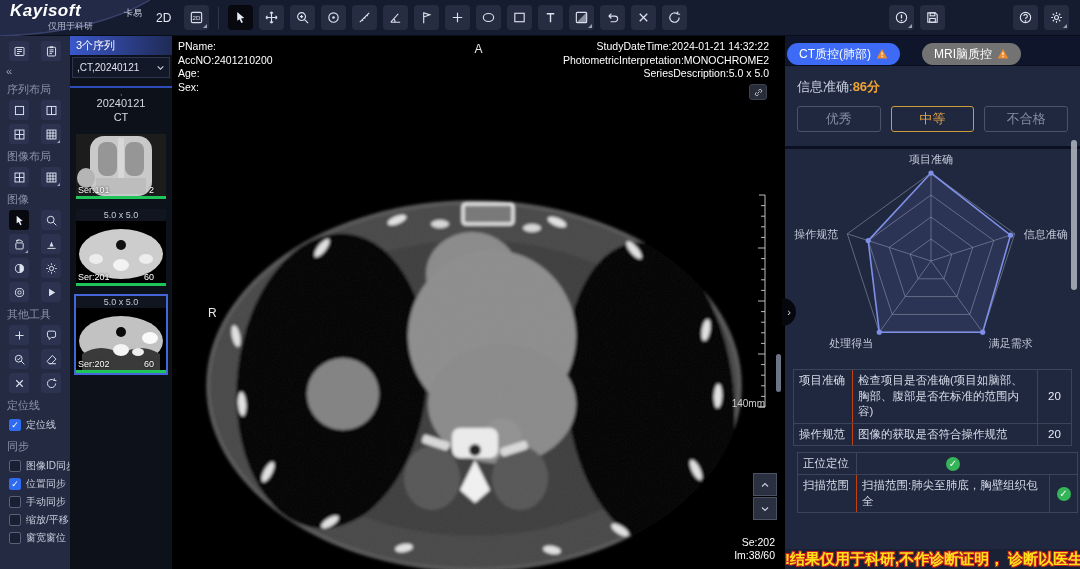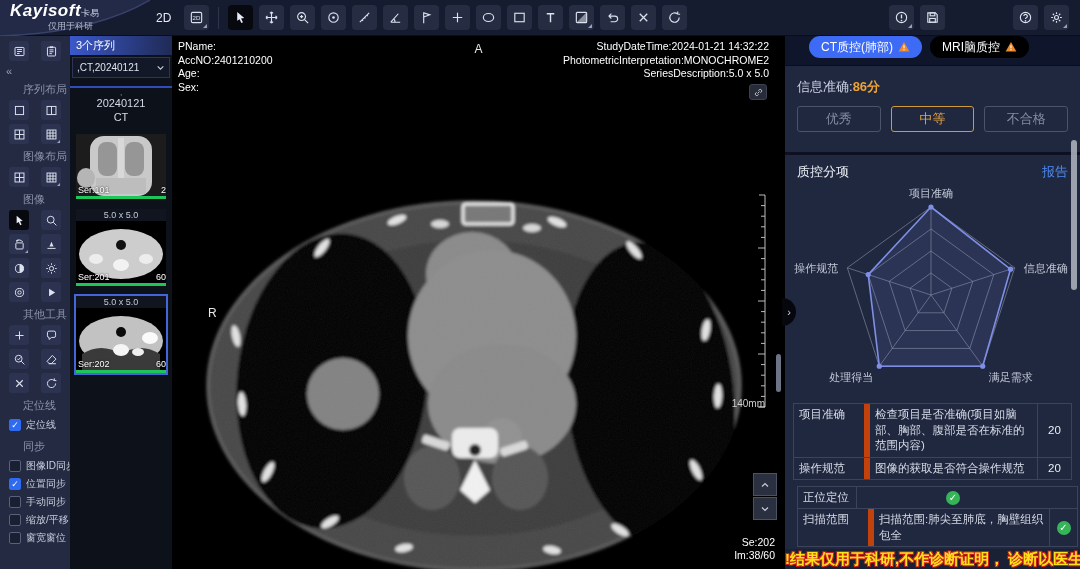--- a/index.html
+++ b/index.html
@@ -5,59 +5,59 @@
   * { box-sizing: border-box; margin:0; padding:0; }
   html,body { width:1080px; height:569px; overflow:hidden; }
   body { position:relative; background:#05070c; font-family:"Liberation Sans","DejaVu Sans",sans-serif; color:#dfe3ee; }
 
   
   .topbar { position:absolute; left:0; top:0; width:1080px; height:36px; background:#161c30; display:flex; align-items:center; z-index:6; border-bottom:1px solid #0a0e1b; }
   .logo-area { position:relative; width:150px; height:36px; flex:0 0 auto; overflow:hidden; }
   .logo-swoosh { position:absolute; left:0; top:0; }
   .brand-line { position:absolute; left:10px; top:1px; white-space:nowrap; }
   .brand { font-size:17px; font-weight:bold; font-style:italic; color:#ffffff; letter-spacing:.5px; }
-  .brand-cn { font-size:9px; color:#cdd3e3; font-style:normal; }
+  .brand-cn { font-size:9px; color:#cdd3e3; font-style:normal;margin-left:43px; }
   .brand-sub { position:absolute; left:48px; top:20px; font-size:9px; color:#b6bdd0; }
   .mode { color:#e6e9f2; font-size:12px; margin:0 10px 0 6px; }
   .tbar-left, .tbar-right { display:flex; align-items:center; }
   .tbar-right { margin-left:auto; padding-right:8px; }
   .tbtn { width:25px; height:25px; margin:0 3px; border-radius:4px; background:#262d42; display:flex; align-items:center; justify-content:center; position:relative; cursor:pointer; }
   .tbtn.sel { background:#07090f; }
   .tbtn svg { width:15px; height:15px; display:block; }
   .tbtn.dd::after { content:''; position:absolute; right:2px; bottom:2px; border-left:4px solid transparent; border-bottom:4px solid #99a2b8; }
   .tb-sep { width:1px; height:22px; background:#2d344b; margin:0 6px; }
   .tb-gap { width:62px; }
 
   
   .sidebar { position:absolute; left:0; top:36px; width:70px; height:533px; background:#232a42; z-index:5; }
   .side-top { display:flex; gap:12px; padding:5px 0 2px 9px; }
   .sgbtn { width:20px; height:20px; border-radius:3px; background:#2c3350; display:flex; align-items:center; justify-content:center; position:relative; cursor:pointer; }
   .sgbtn.sel { background:#07090f; }
   .sgbtn svg { width:13px; height:13px; display:block; }
   .sgbtn.dd::after { content:''; position:absolute; right:1px; bottom:1px; border-left:3px solid transparent; border-bottom:3px solid #99a2b8; }
   .collapse { color:#9aa2b8; font-size:11px; padding:2px 0 0 6px; cursor:pointer; }
-  .sec-label { color:#8c94ab; font-size:11px; padding:5px 0 3px 23px; white-space:nowrap; }
+  .sec-label { color:#8c94ab; font-size:11px; padding:5px 0 3px 7px; white-space:nowrap; }
   .tool-grid { display:grid; grid-template-columns:20px 20px; gap:4px 12px; justify-content:start; padding-left:9px; }
   .chk-row { display:flex; align-items:center; gap:5px; padding:2px 0 2px 9px; font-size:10px; color:#c9cfdd; white-space:nowrap; cursor:pointer; }
   .chk { width:12px; height:12px; border-radius:2px; border:1px solid #59627a; background:#1a2033; flex:0 0 auto; font-size:9px; line-height:11px; text-align:center; color:transparent; }
   .chk.on { background:#2e6bf0; border-color:#2e6bf0; color:#fff; }
 
   
   .series { position:absolute; left:70px; top:36px; width:102px; height:533px; background:#0d1119; z-index:5; }
   .series-head { height:19px; background:linear-gradient(90deg,#3b58cb,#22folie); background:linear-gradient(90deg,#3b58cb,#1f2a55); font-size:11px; color:#fff; padding:2px 0 0 6px; }
   .series-sel { margin:2px 2px 0; height:21px; background:#121828; border:1px solid #2c3653; color:#dfe3ee; font-size:10px; display:flex; align-items:center; justify-content:space-between; padding:0 4px; cursor:pointer; }
   .series-sel svg { width:9px; height:9px; }
   .series-body { border-top:2px solid #2f4db8; margin-top:8px; }
   .group-head { text-align:center; color:#d4d9e6; font-size:11px; padding:1px 0 3px; line-height:1.25; }
   .group-peek { font-size:8px; color:#9aa2b8; height:8px; line-height:8px; }
   .thumb { width:94px; margin:4px auto 6px; position:relative; border:2px solid transparent; cursor:pointer; }
   .thumb.sel { border-color:#4466d8; }
   .thumb-head { font-size:9px; color:#c3c9d8; text-align:center; height:12px; line-height:12px; background:#11151f; }
   .thumb-img { width:100%; height:62px; display:block; background:#000; }
-  .thumb-foot { position:absolute; bottom:4px; left:2px; right:0; display:flex; justify-content:space-between; color:#fff; font-size:9px; text-shadow:0 0 2px #000; }
+  .thumb-foot { position:absolute; bottom:4px; left:2px; right:12px; display:flex; justify-content:space-between; color:#fff; font-size:9px; text-shadow:0 0 2px #000; }
   .thumb-bar { height:3px; background:#1fc558; }
 
   
   .viewport { position:absolute; left:172px; top:36px; width:613px; height:533px; background:#000; overflow:hidden; z-index:4; }
   .viewport > svg.ct { position:absolute; left:0; top:0; }
   .ov { position:absolute; color:#fff; font-size:10.5px; line-height:1.3; z-index:3; text-shadow:0 0 2px #000; }
   .ov.tl { left:6px; top:4px; }
   .ov.tr { right:16px; top:4px; text-align:right; }
   .ov.bl { left:6px; bottom:6px; }
   .ov.br { right:10px; bottom:6px; text-align:right; }
@@ -68,41 +68,41 @@
   .linkbtn svg { width:11px; height:11px; }
   .ruler { position:absolute; right:14px; top:155px; z-index:2; }
   .ruler-label { position:absolute; right:20px; top:362px; font-size:10px; color:#cfcfcf; z-index:2; }
   .scrollbtns { position:absolute; right:8px; bottom:49px; z-index:4; }
   .scrollbtn { width:24px; height:23px; background:#2b3040; border:1px solid #4b5264; display:flex; align-items:center; justify-content:center; cursor:pointer; }
   .scrollbtn svg { width:12px; height:12px; }
   .vp-thumb { position:absolute; right:4px; top:318px; width:5px; height:38px; background:#6d7486; border-radius:3px; z-index:4; cursor:pointer; }
 
   
   .qc { position:absolute; left:785px; top:36px; width:295px; height:533px; background:#202840; z-index:5; }
-  .qc-tabs { height:30px; background:#0f152a; display:flex; align-items:flex-start; gap:8px; padding:0 24px; border-bottom:1px solid #0a0e1c; }
+  .qc-tabs { height:30px; background:#0f152a; display:flex; align-items:flex-end; gap:22px; padding:0 2px; border-bottom:1px solid #0a0e1c; }
   .pill { height:22px; border-radius:11px; display:flex; align-items:center; gap:5px; padding:0 12px; font-size:12px; color:#fff; cursor:pointer; white-space:nowrap; }
   .pill.active { background:#3e6bf5; }
-  .pill.inactive { background:#000000; }
+  .pill.inactive { background:#737373; }
   .pill svg { width:12px; height:12px; }
   .qc-score { padding:12px 12px 8px; font-size:13px; }
   .qc-score .lab { color:#ccd2e2; }
   .qc-score .val { color:#f0a32f; font-weight:bold; }
-  .grades { display:flex; gap:10px; padding:2px 12px 20px; }
+  .grades { display:flex; gap:10px; padding:2px 12px 14px; }
   .grade { flex:1; height:26px; border:1px solid #4a5368; border-radius:3px; background:transparent; color:#828b9f; font-size:13px; display:flex; align-items:center; justify-content:center; cursor:pointer; }
   .grade.sel { border-color:#cf9b3a; color:#e5a33e; }
   .qc-divider { height:3px; background:#0c1020; }
   .qc-sec-head { display:flex; justify-content:space-between; align-items:center; padding:8px 12px 2px; font-size:13px; color:#eef1f7; }
   .report { color:#4d8af0; cursor:pointer; }
   .radar-wrap { position:relative; height:218px; }
   .qc-scrollthumb { position:absolute; right:3px; top:104px; width:6px; height:150px; background:#a9aeb9; border-radius:3px; opacity:.9; cursor:pointer; }
   .qc-table { margin:2px 8px 0; font-size:11.5px; color:#d5dae6; }
   .trow { display:grid; grid-template-columns:58px 1fr 34px; border:1px solid #3c445c; border-top:none; }
   .trow:first-child { border-top:1px solid #3c445c; }
   .trow > div { padding:3px 5px; }
-  .trow .c2 { border-left:6px solid #c2410c; line-height:1.35;margin-left:12px; }
+  .trow .c2 { border-left:1px solid #c2410c; line-height:1.35; }
   .trow .c3 { border-left:1px solid #3c445c; display:flex; align-items:center; justify-content:center; color:#e9ecf4; }
   .sub-table { margin:6px 2px 0 12px; }
   .sub-table .trow { grid-template-columns:58px 1fr 28px; }
   .score-pen { color:#e34848; font-weight:bold; }
   .okc { width:14px; height:14px; border-radius:50%; background:#35b558; color:#fff; font-size:10px; line-height:14px; text-align:center; }
   .qc-handle { position:absolute; left:-3px; top:262px; width:14px; height:28px; background:#05070d; border-radius:0 14px 14px 0; color:#cfd4e0; display:flex; align-items:center; justify-content:center; font-size:11px; z-index:7; cursor:pointer; }
   .disclaimer { position:absolute; left:0; right:0; bottom:0; height:20px; line-height:20px; font-size:15px; font-weight:bold; color:#ffe11a; white-space:nowrap; overflow:hidden; z-index:9;
     text-shadow:1px 1px 0 #c81e1e, -1px -1px 0 #c81e1e, 1px -1px 0 #c81e1e, -1px 1px 0 #c81e1e; background:rgba(8,11,20,.25); }
 </style>
 </head>
@@ -705,24 +705,20 @@
     </div>
   <div class="qc-score">
     <span class="lab">信息准确:</span><span class="val">86分</span>
   </div>
   <div class="grades" id="qc-grades">
       <div class="grade">优秀</div>
       <div class="grade sel">中等</div>
       <div class="grade">不合格</div>
     </div>
   <div class="qc-divider"></div>
-  <div class="qc-sec-head">
-    <span>质控分项</span>
-    <span class="report">报告</span>
-  </div>
   <div class="radar-wrap">
     <svg id="radar-svg" width="288" height="218">
         <polygon points="146.0,24.0 229.7,84.8 197.7,183.2 94.3,183.2 62.3,84.8" fill="none" stroke="#8d93a3" stroke-width="0.8" opacity="0.75"></polygon>
         <polygon points="146.0,46.0 208.8,91.6 184.8,165.4 107.2,165.4 83.2,91.6" fill="none" stroke="#8d93a3" stroke-width="0.8" opacity="0.75"></polygon>
         <polygon points="146.0,68.0 187.8,98.4 171.9,147.6 120.1,147.6 104.2,98.4" fill="none" stroke="#8d93a3" stroke-width="0.8" opacity="0.75"></polygon>
         <polygon points="146.0,90.0 166.9,105.2 158.9,129.8 133.1,129.8 125.1,105.2" fill="none" stroke="#8d93a3" stroke-width="0.8" opacity="0.75"></polygon>
         <line x1="146" y1="112" x2="146.0" y2="24.0" stroke="#8d93a3" stroke-width="0.8" opacity="0.75"></line>
         <line x1="146" y1="112" x2="229.7" y2="84.8" stroke="#8d93a3" stroke-width="0.8" opacity="0.75"></line>
         <line x1="146" y1="112" x2="197.7" y2="183.2" stroke="#8d93a3" stroke-width="0.8" opacity="0.75"></line>
         <line x1="146" y1="112" x2="94.3" y2="183.2" stroke="#8d93a3" stroke-width="0.8" opacity="0.75"></line>

